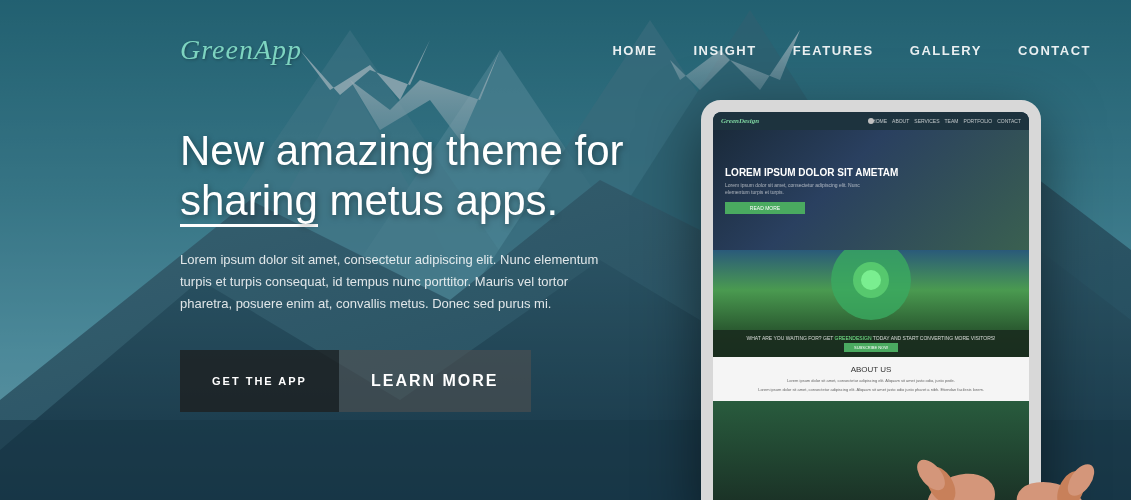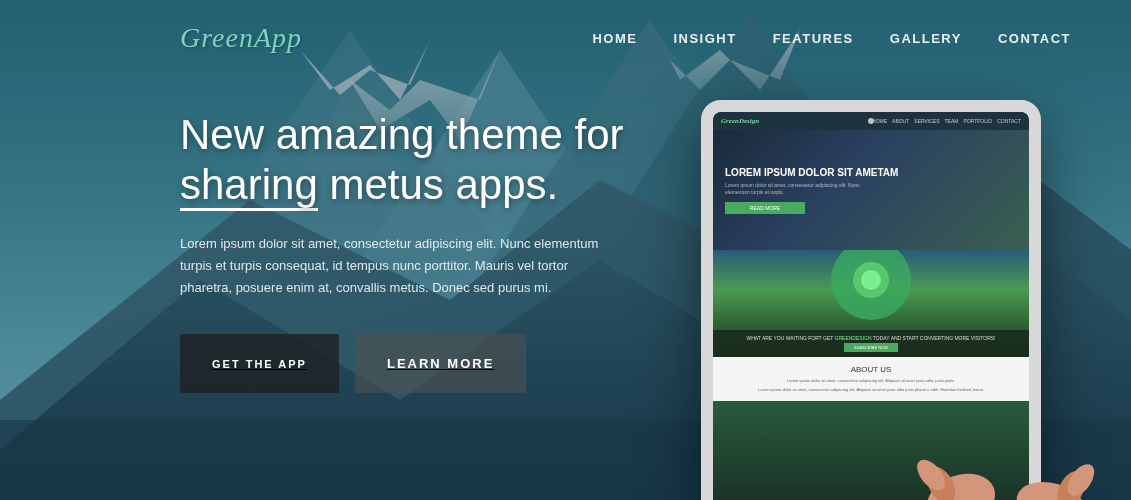--- a/index.html
+++ b/index.html
@@ -57,25 +57,25 @@
       position: absolute;
       top: 0; left: 0;
       width: 100%; height: 100%;
       background: rgba(20, 50, 65, 0.35);
       z-index: 2;
     }
 
     
     .navbar {
       position: absolute;
-      top: 4px; left: 0; right: 0;
+      top: 16px; left: 0; right: 0;
       display: flex;
       align-items: center;
       justify-content: space-between;
-      padding: 18px 60px 18px 180px;
+      padding: 18px 40px 18px 180px;
       z-index: 10;
     }
 
     .logo {
       font-family: 'Georgia', cursive;
       font-size: 28px;
       color: #ffffff;
       font-style: italic;
       font-weight: 400;
       text-shadow: 1px 1px 3px rgba(0,0,0,0.3);
@@ -98,21 +98,21 @@
       font-size: 13px;
       font-weight: 600;
       letter-spacing: 1.5px;
       text-transform: uppercase;
       opacity: 0.9;
     }
 
     
     .hero-content {
       position: absolute;
-      top: 110px;
+      top: 126px;
       left: 180px;
       width: 500px;
       z-index: 10;
     }
 
     .hero-title {
       font-size: 42px;
       color: #ffffff;
       font-weight: 300;
       line-height: 1.2;
@@ -129,42 +129,40 @@
       font-size: 13px;
       color: rgba(255,255,255,0.85);
       line-height: 1.7;
       margin-top: 22px;
       margin-bottom: 35px;
       max-width: 420px;
     }
 
     .hero-buttons {
       display: flex;
-      gap: 16px;
-      text-decoration: underline;
     }
 
     .btn-primary {
       background: rgba(30, 30, 30, 0.75);
       color: #ffffff;
       border: none;
       padding: 14px 32px;
       font-size: 11px;
       font-weight: 700;
       letter-spacing: 2px;
       text-transform: uppercase;
       cursor: pointer;
     }
 
     .btn-secondary {
       background: rgba(80, 80, 80, 0.6);
       color: #ffffff;
       border: none;
       padding: 22px 32px;
-      font-size: 13px;
+      font-size: 16px;
       font-weight: 700;
       letter-spacing: 2px;
       text-transform: uppercase;
       cursor: pointer;
     }
 
     
     .tablet-wrapper {
       position: absolute;
       right: 30px;

